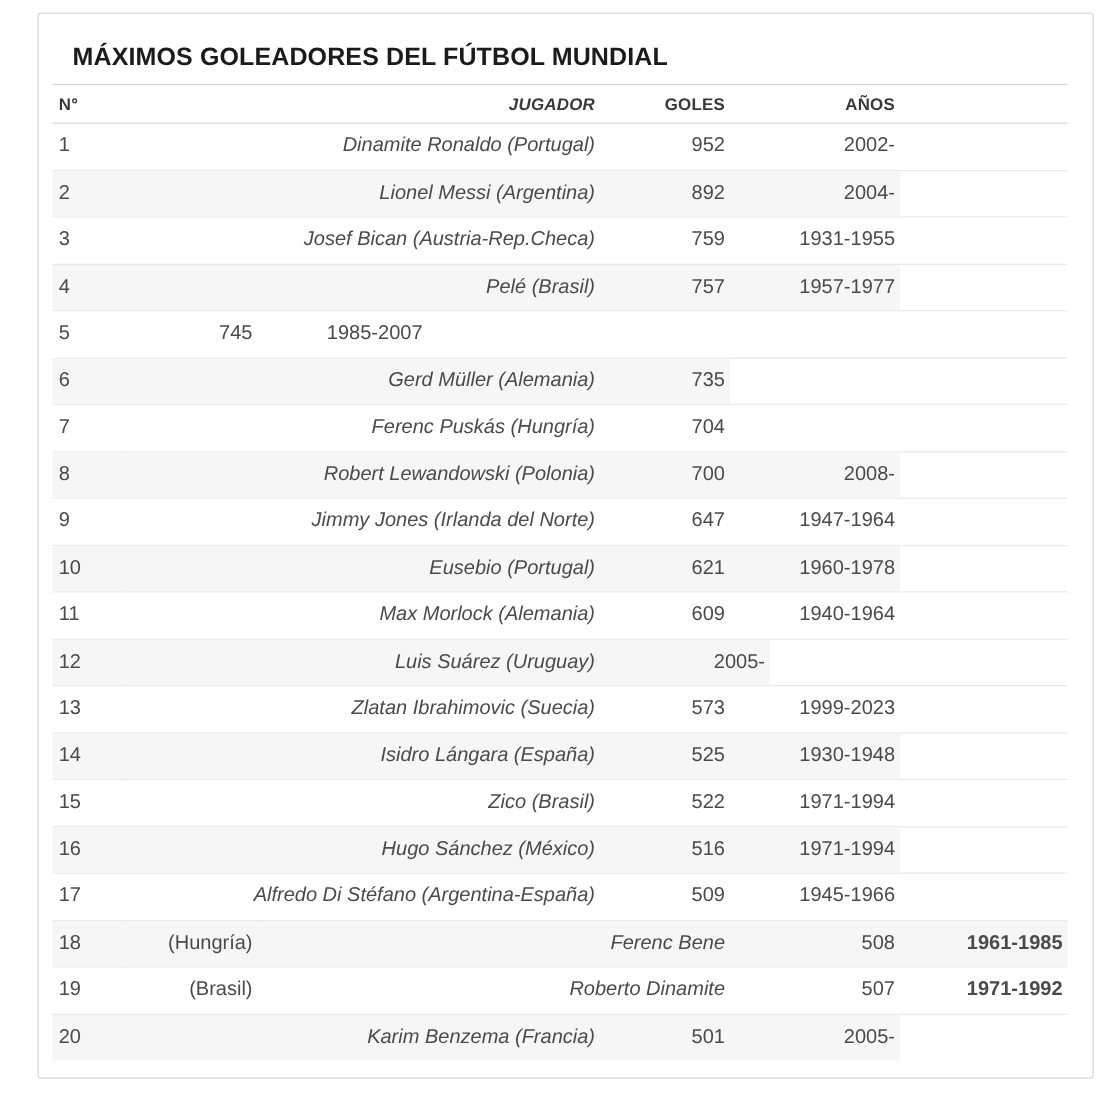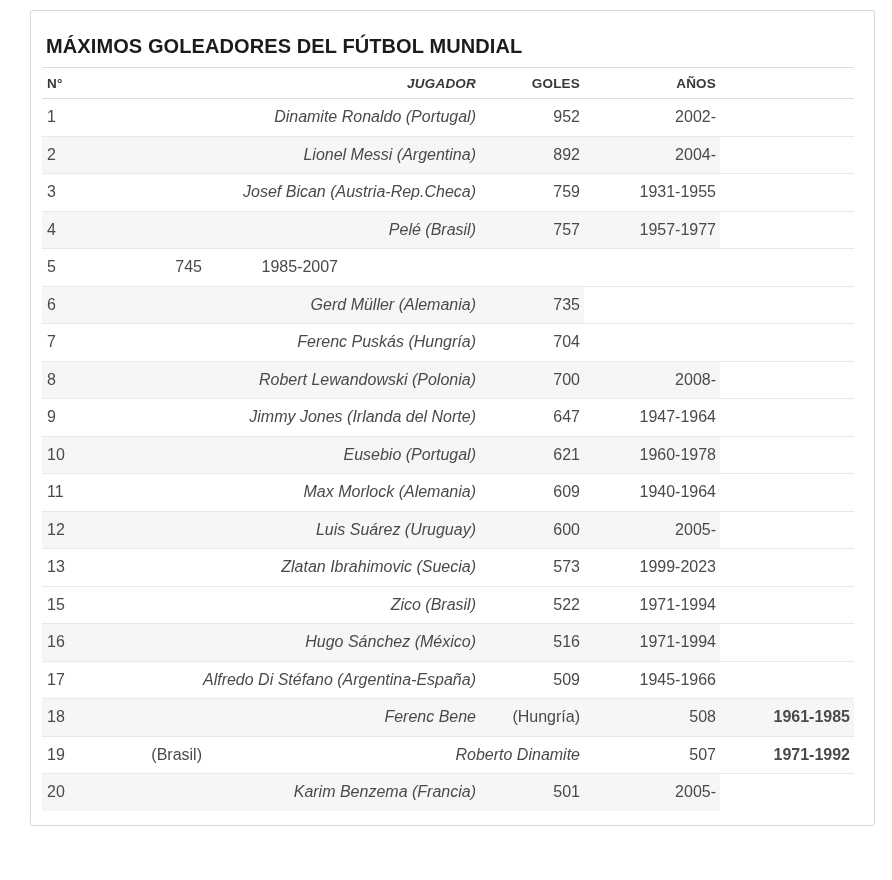--- a/index.html
+++ b/index.html
@@ -21,21 +21,21 @@
     border: 1px solid #d8d8d8;
     border-radius: 3px;
     padding: 22px 11px 14px 11px;
   }
   .title {
     font-size: 20px;
     line-height: 26px;
     font-weight: 700;
     color: #1b1b1d;
     letter-spacing: 0.1px;
-    margin: 0 0 8px 4px;
+    margin: 0 0 8px 16px;
   }
   .table { width: 812px; }
   .thead {
     display: flex;
     height: 30px;
     border-top: 1px solid #dcdcdc;
     border-bottom: 1px solid #dcdcdc;
     font-size: 13.5px;
     font-weight: 700;
     color: #38383c;
@@ -146,32 +146,38 @@
         <div class="row">
           <span class="cell c0">11</span>
           <span class="cell c1">Max Morlock (Alemania)</span>
           <span class="cell c2">609</span>
           <span class="cell c3">1940-1964</span>
           <span class="cell c4"></span>
         </div>
         <div class="row">
           <span class="cell c0 shaded">12</span>
           <span class="cell c1 shaded">Luis Suárez (Uruguay)</span>
-          <span class="cell c2 shaded">600</span>
           <span class="cell c3 shaded">2005-</span>
           <span class="cell c4"></span>
         </div>
         <div class="row">
           <span class="cell c0">13</span>
           <span class="cell c1">Zlatan Ibrahimovic (Suecia)</span>
           <span class="cell c2">573</span>
           <span class="cell c3">1999-2023</span>
           <span class="cell c4"></span>
         </div>
         <div class="row">
+          <span class="cell c0 shaded">14</span>
+          <span class="cell c1 shaded">Isidro Lángara (España)</span>
+          <span class="cell c2 shaded">525</span>
+          <span class="cell c3 shaded">1930-1948</span>
+          <span class="cell c4"></span>
+        </div>
+        <div class="row">
           <span class="cell c0">15</span>
           <span class="cell c1">Zico (Brasil)</span>
           <span class="cell c2">522</span>
           <span class="cell c3">1971-1994</span>
           <span class="cell c4"></span>
         </div>
         <div class="row">
           <span class="cell c0 shaded">16</span>
           <span class="cell c1 shaded">Hugo Sánchez (México)</span>
           <span class="cell c2 shaded">516</span>
@@ -180,22 +186,22 @@
         </div>
         <div class="row">
           <span class="cell c0">17</span>
           <span class="cell c1">Alfredo Di Stéfano (Argentina-España)</span>
           <span class="cell c2">509</span>
           <span class="cell c3">1945-1966</span>
           <span class="cell c4"></span>
         </div>
         <div class="row">
           <span class="cell c0 shaded">18</span>
+          <span class="cell c2 shaded">(Hungría)</span>
           <span class="cell c1 shaded">Ferenc Bene</span>
-          <span class="cell c2 shaded">(Hungría)</span>
           <span class="cell c3 shaded">508</span>
           <span class="cell c4 shaded">1961-1985</span>
         </div>
         <div class="row">
           <span class="cell c0">19</span>
           <span class="cell c2">(Brasil)</span>
           <span class="cell c1">Roberto Dinamite</span>
           <span class="cell c3">507</span>
           <span class="cell c4">1971-1992</span>
         </div>

